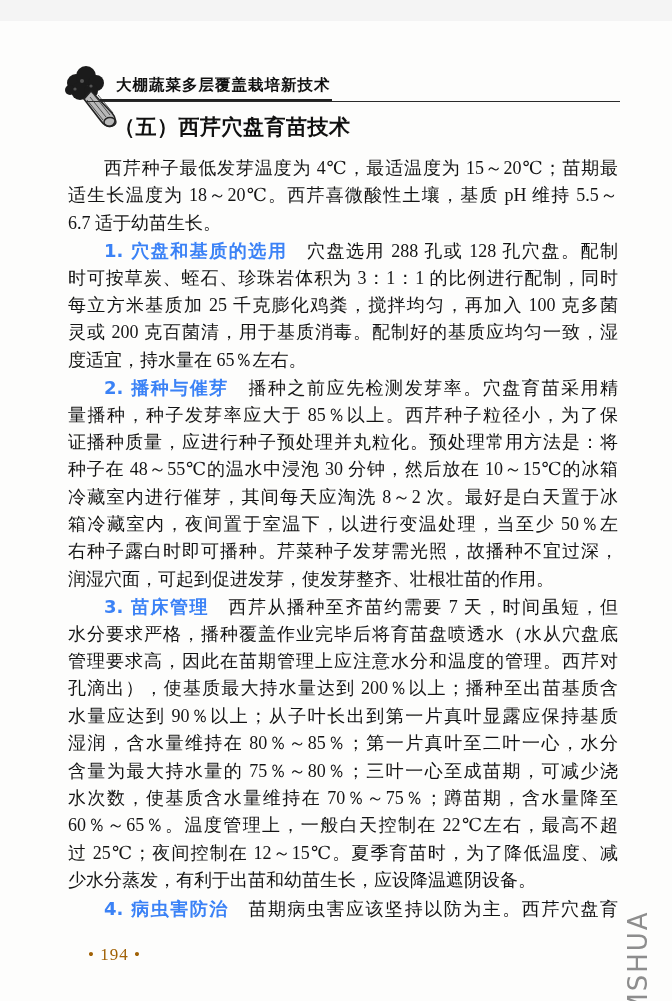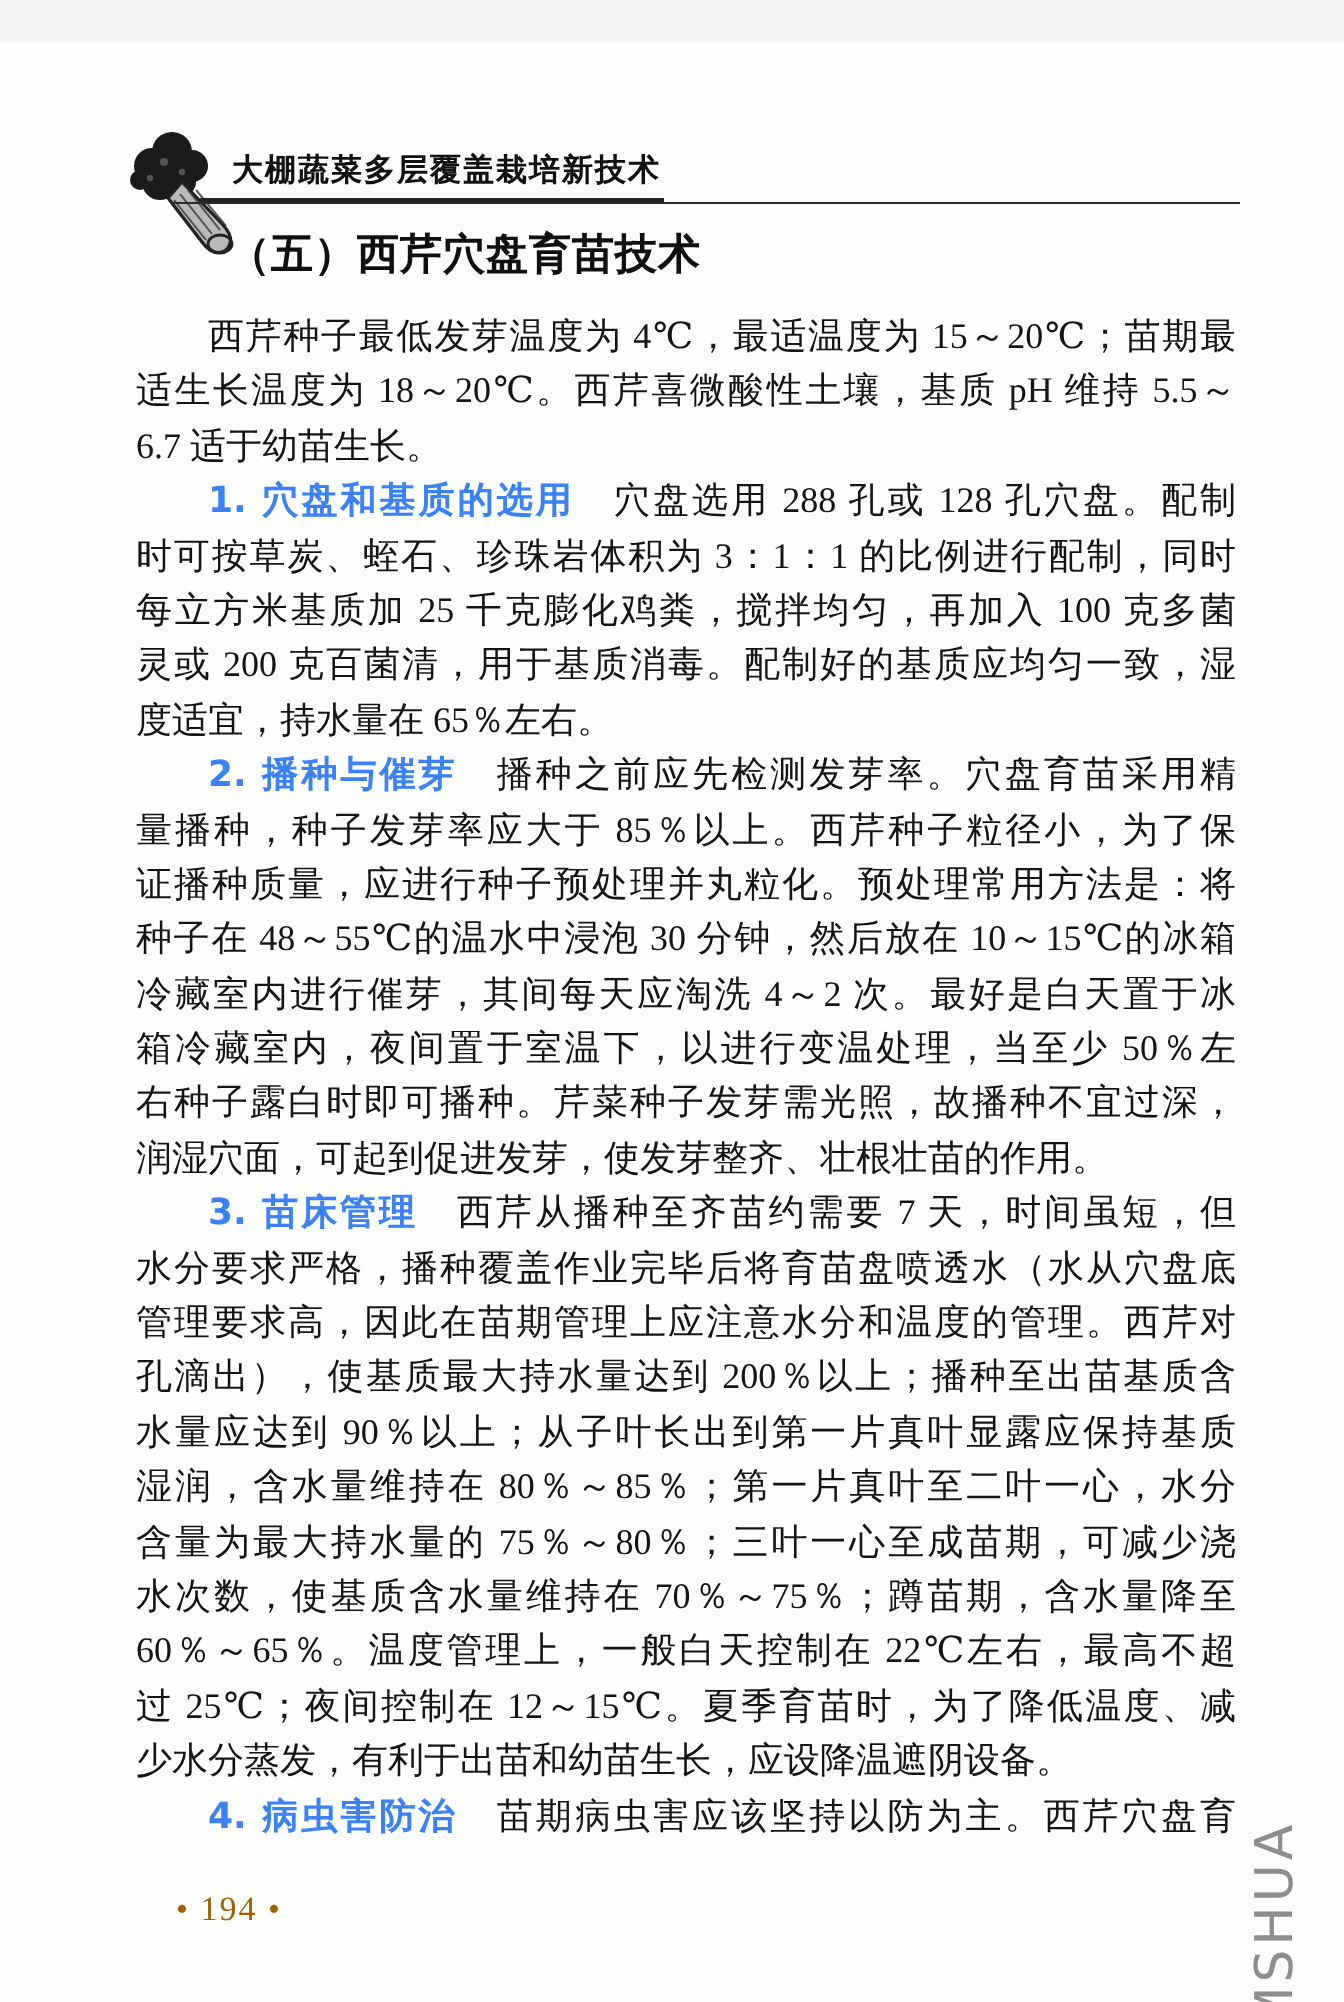--- a/index.html
+++ b/index.html
@@ -110,21 +110,21 @@
       <div class="line short">6.7 适于幼苗生长。</div>
       <div class="line indent"><b>1. 穴盘和基质的选用</b>　穴盘选用 288 孔或 128 孔穴盘。配制</div>
       <div class="line">时可按草炭、蛭石、珍珠岩体积为 3：1：1 的比例进行配制，同时</div>
       <div class="line">每立方米基质加 25 千克膨化鸡粪，搅拌均匀，再加入 100 克多菌</div>
       <div class="line">灵或 200 克百菌清，用于基质消毒。配制好的基质应均匀一致，湿</div>
       <div class="line short">度适宜，持水量在 65％左右。</div>
       <div class="line indent"><b>2. 播种与催芽</b>　播种之前应先检测发芽率。穴盘育苗采用精</div>
       <div class="line">量播种，种子发芽率应大于 85％以上。西芹种子粒径小，为了保</div>
       <div class="line">证播种质量，应进行种子预处理并丸粒化。预处理常用方法是：将</div>
       <div class="line">种子在 48～55℃的温水中浸泡 30 分钟，然后放在 10～15℃的冰箱</div>
-      <div class="line">冷藏室内进行催芽，其间每天应淘洗 4～2 次。最好是白天置于冰</div>
+      <div class="line">冷藏室内进行催芽，其间每天应淘洗 8～2 次。最好是白天置于冰</div>
       <div class="line">箱冷藏室内，夜间置于室温下，以进行变温处理，当至少 50％左</div>
       <div class="line">右种子露白时即可播种。芹菜种子发芽需光照，故播种不宜过深，</div>
       <div class="line short">润湿穴面，可起到促进发芽，使发芽整齐、壮根壮苗的作用。</div>
       <div class="line indent"><b>3. 苗床管理</b>　西芹从播种至齐苗约需要 7 天，时间虽短，但</div>
       <div class="line">水分要求严格，播种覆盖作业完毕后将育苗盘喷透水（水从穴盘底</div>
       <div class="line">管理要求高，因此在苗期管理上应注意水分和温度的管理。西芹对</div>
       <div class="line">孔滴出），使基质最大持水量达到 200％以上；播种至出苗基质含</div>
       <div class="line">水量应达到 90％以上；从子叶长出到第一片真叶显露应保持基质</div>
       <div class="line">湿润，含水量维持在 80％～85％；第一片真叶至二叶一心，水分</div>
       <div class="line">含量为最大持水量的 75％～80％；三叶一心至成苗期，可减少浇</div>

